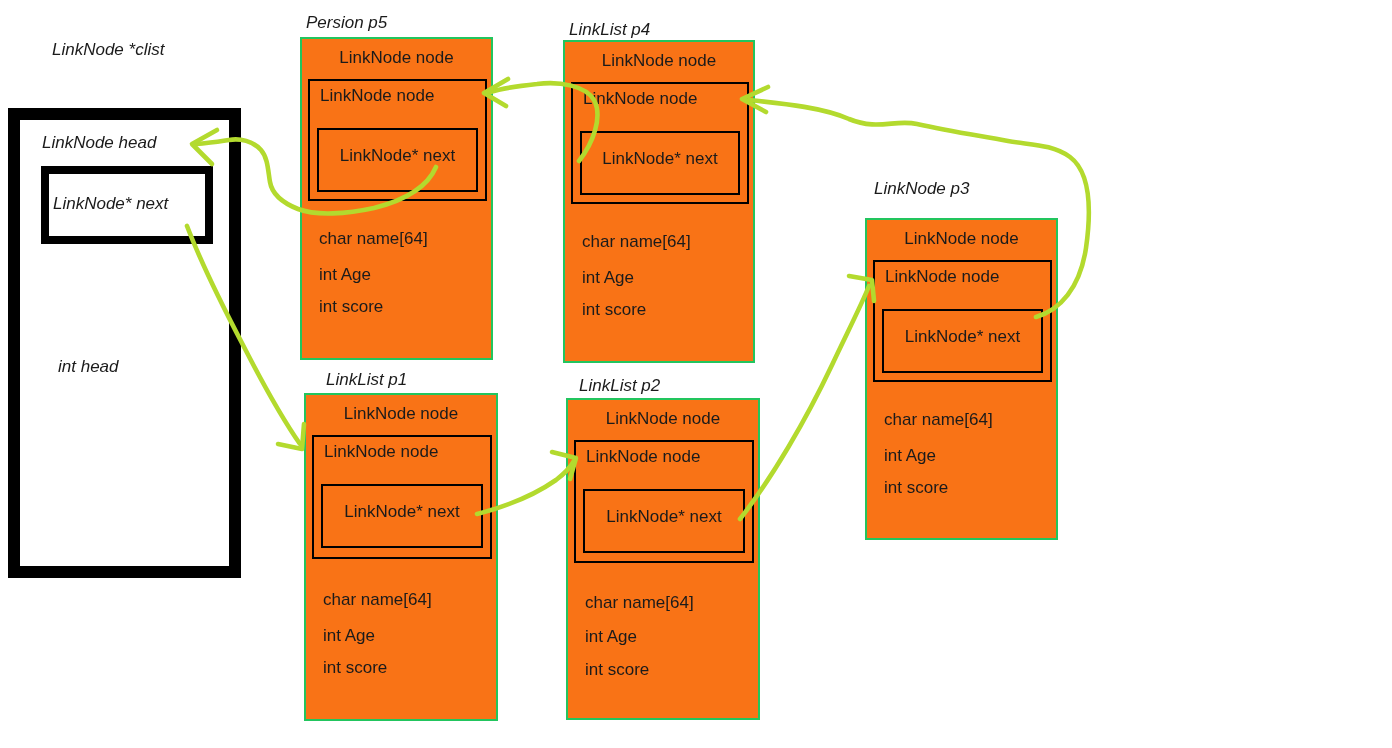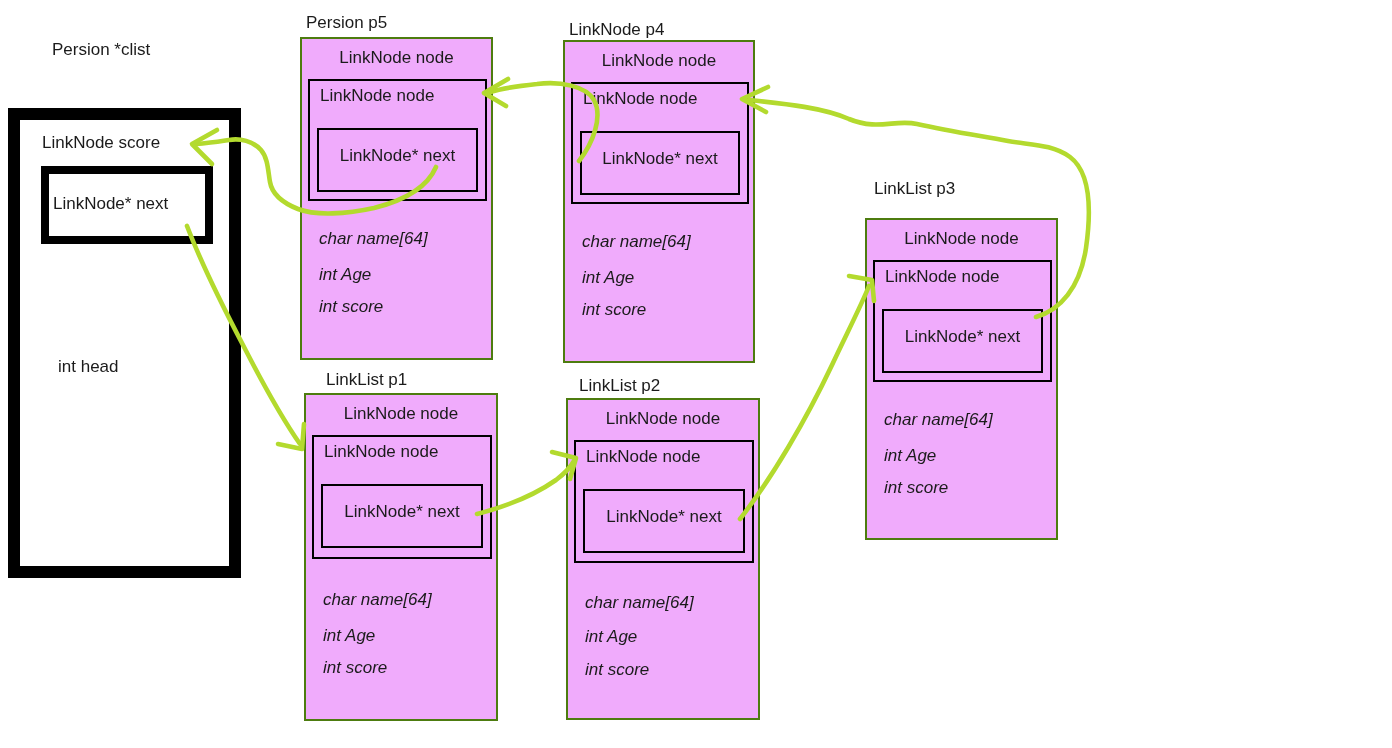--- a/index.html
+++ b/index.html
@@ -1,83 +1,83 @@
 <!DOCTYPE html>
 <html><head>
 <meta charset="utf-8">
 <style>
   html,body{margin:0;padding:0;background:#fff;}
   .canvas{
     position:relative;width:1392px;height:748px;background:#ffffff;overflow:hidden;
     font-family:"Liberation Sans", sans-serif;color:#1b1b1b;font-size:17px;
   }
-  .label{position:absolute;white-space:nowrap;line-height:19px;}
+  .label{position:absolute;white-space:nowrap;line-height:19px;font-style:italic;}
   
   .clist-box{
     position:absolute;left:8px;top:108px;width:233px;height:470px;
     border:12px solid #000;box-sizing:border-box;background:#fff;
   }
   .clist-next-box{
     position:absolute;left:41px;top:166px;width:172px;height:78px;
     border:8px solid #000;box-sizing:border-box;background:#fff;
   }
   
   .pbox{
-    position:absolute;border:2px solid #4d7c0f;box-sizing:border-box;background:#f0abfc;padding-left:48px;
+    position:absolute;border:2px solid #22c55e;box-sizing:border-box;background:#f97316;padding-left:48px;
   }
   .p-node-row{position:absolute;top:9px;left:0;width:100%;text-align:center;white-space:nowrap;}
   .p-inner{position:absolute;left:6px;right:4px;top:40px;height:118px;border:2px solid #000;}
   .p-inner-label{position:absolute;left:10px;top:5px;white-space:nowrap;}
   .p-iibox{position:absolute;left:7px;right:7px;top:47px;height:60px;border:2px solid #000;}
   .p-next-label{position:absolute;top:16px;left:0;width:100%;text-align:center;white-space:nowrap;}
-  .p-field{position:absolute;left:17px;white-space:nowrap;font-style:italic;}
+  .p-field{position:absolute;left:17px;white-space:nowrap;}
   .f0{top:190px}.f1{top:226px}.f2{top:258px}
   .arrows{position:absolute;left:0;top:0;pointer-events:none;}
 </style>
 </head>
 <body>
 
 <div class="canvas">
 
-  <div class="label" style="left:52px;top:40px">Persion *clist</div>
+  <div class="label" style="left:52px;top:40px">LinkNode *clist</div>
   <div class="clist-box"></div>
-  <div class="label" style="left:42px;top:133px">LinkNode score</div>
+  <div class="label" style="left:42px;top:133px">LinkNode head</div>
   <div class="clist-next-box"></div>
   <div class="label" style="left:53px;top:194px">LinkNode* next</div>
   <div class="label" style="left:58px;top:357px">int head</div>
 
   <div class="label" style="left:306px;top:13px">Persion p5</div>
   <div class="pbox" style="left:300px;top:37px;width:193px;height:323px">
     <div class="p-node-row">LinkNode node</div>
     <div class="p-inner">
       <div class="p-inner-label">LinkNode node</div>
       <div class="p-iibox">
         <div class="p-next-label">LinkNode* next</div>
       </div>
     </div>
     <div class="p-field f0">char name[64]</div>
     <div class="p-field f1">int Age</div>
     <div class="p-field f2">int score</div>
   </div>
 
-  <div class="label" style="left:569px;top:20px">LinkNode p4</div>
+  <div class="label" style="left:569px;top:20px">LinkList p4</div>
   <div class="pbox" style="left:563px;top:40px;width:192px;height:323px">
     <div class="p-node-row">LinkNode node</div>
     <div class="p-inner">
       <div class="p-inner-label">LinkNode node</div>
       <div class="p-iibox">
         <div class="p-next-label">LinkNode* next</div>
       </div>
     </div>
     <div class="p-field f0">char name[64]</div>
     <div class="p-field f1">int Age</div>
     <div class="p-field f2">int score</div>
   </div>
 
-  <div class="label" style="left:874px;top:179px">LinkList p3</div>
+  <div class="label" style="left:874px;top:179px">LinkNode p3</div>
   <div class="pbox" style="left:865px;top:218px;width:193px;height:322px">
     <div class="p-node-row">LinkNode node</div>
     <div class="p-inner">
       <div class="p-inner-label">LinkNode node</div>
       <div class="p-iibox">
         <div class="p-next-label">LinkNode* next</div>
       </div>
     </div>
     <div class="p-field f0">char name[64]</div>
     <div class="p-field f1">int Age</div>

